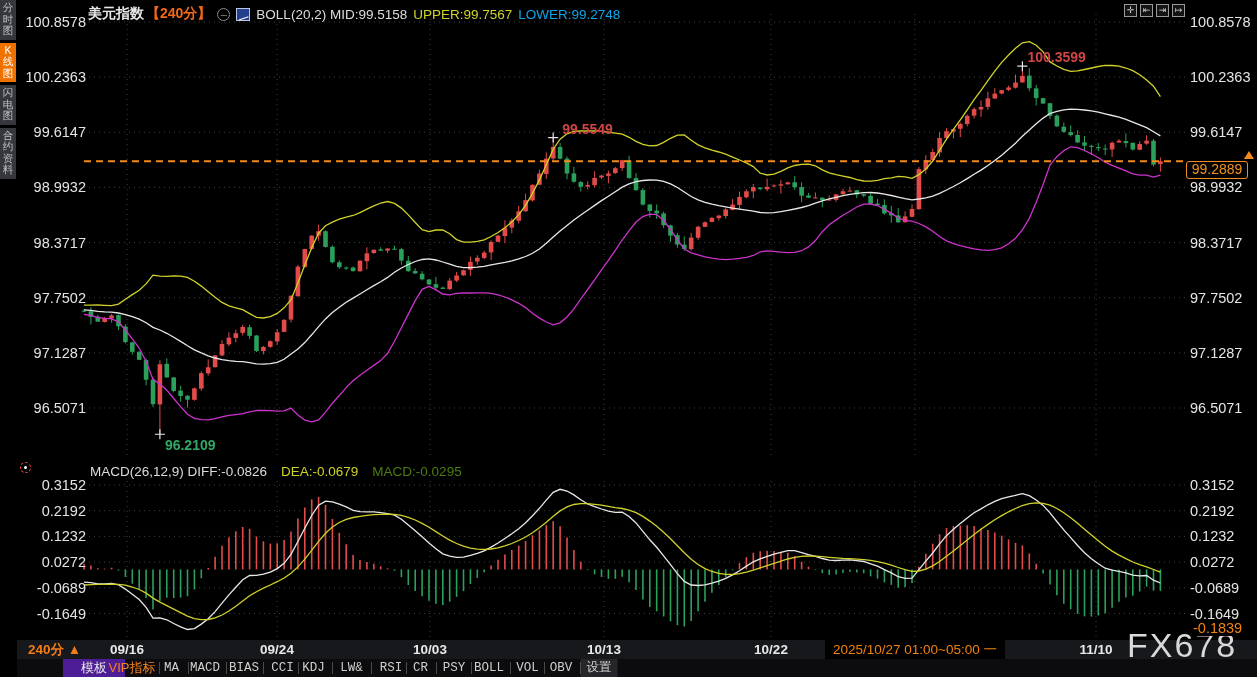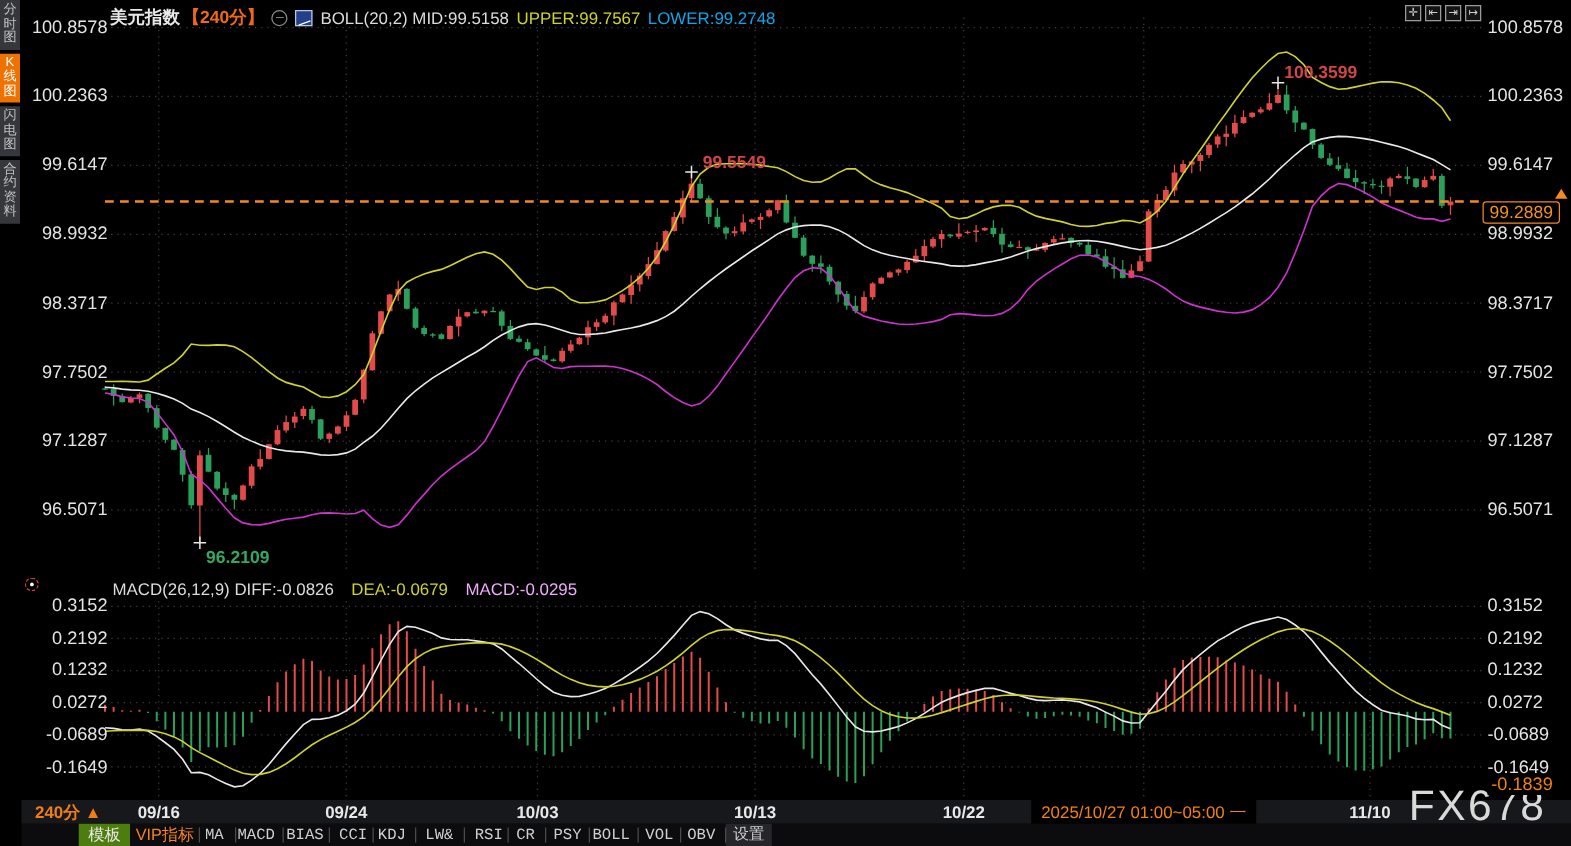--- a/index.html
+++ b/index.html
@@ -654,39 +654,39 @@
       <div class="ann" style="left: 164.9px; top: 437.273px; color: rgb(51, 168, 102);">96.2109</div>
     </div>
 
   <div id="px-box">99.2889</div>
   <div id="px-arrow"></div>
 
   <div id="macd-ind-icon"></div>
   <div id="macd-hdr">
     <span style="color:#dcdcdc">MACD(26,12,9) DIFF:-0.0826</span>
     <span style="color:#cfd22a">DEA:-0.0679</span>
-    <span style="color:#f0abfc">MACD:-0.0295</span>
+    <span style="color:#4d7c0f">MACD:-0.0295</span>
   </div>
 
   <div id="wm">FX678</div>
 
   <div id="daterow">
     <span id="period-lab">240分 ▲</span>
   <div class="dtick" style="left: 110px;">09/16</div>
       <div class="dtick" style="left: 260px;">09/24</div>
       <div class="dtick" style="left: 413px;">10/03</div>
       <div class="dtick" style="left: 587px;">10/13</div>
       <div class="dtick" style="left: 754px;">10/22</div>
       <div class="dtick" style="left: 1079px;">11/10</div>
       <div id="dhl" style="left: 898px;">2025/10/27 01:00~05:00 一</div>
     </div>
 
   <div id="toolbar">
       <div class="tb-tab" style="left: 9px; width: 34px; background: rgb(239, 113, 0); color: rgb(255, 255, 255); margin-top: 22px;">指标</div>
-      <div class="tb-tab" style="left: 46px; width: 41px; background: #4d7c0f; color: rgb(232, 232, 232);">模板</div>
+      <div class="tb-tab" style="left: 46px; width: 62px; background: #4c1d95; color: rgb(232, 232, 232);">模板</div>
       <div class="tb-tab" style="left: 91px; width: 48px; color: rgb(245, 130, 31);">VIP指标</div>
       <div class="tb-item" style="left: 154.5px;">MA</div>
       <div class="tb-item" style="left: 188px;">MACD</div>
       <div class="tb-item" style="left: 227px;">BIAS</div>
       <div class="tb-item" style="left: 265.5px;">CCI</div>
       <div class="tb-item" style="left: 296.5px;">KDJ</div>
       <div class="tb-item" style="left: 334.5px;">LW&amp;</div>
       <div class="tb-item" style="left: 374px;">RSI</div>
       <div class="tb-item" style="left: 403.5px;">CR</div>
       <div class="tb-item" style="left: 437px;">PSY</div>

